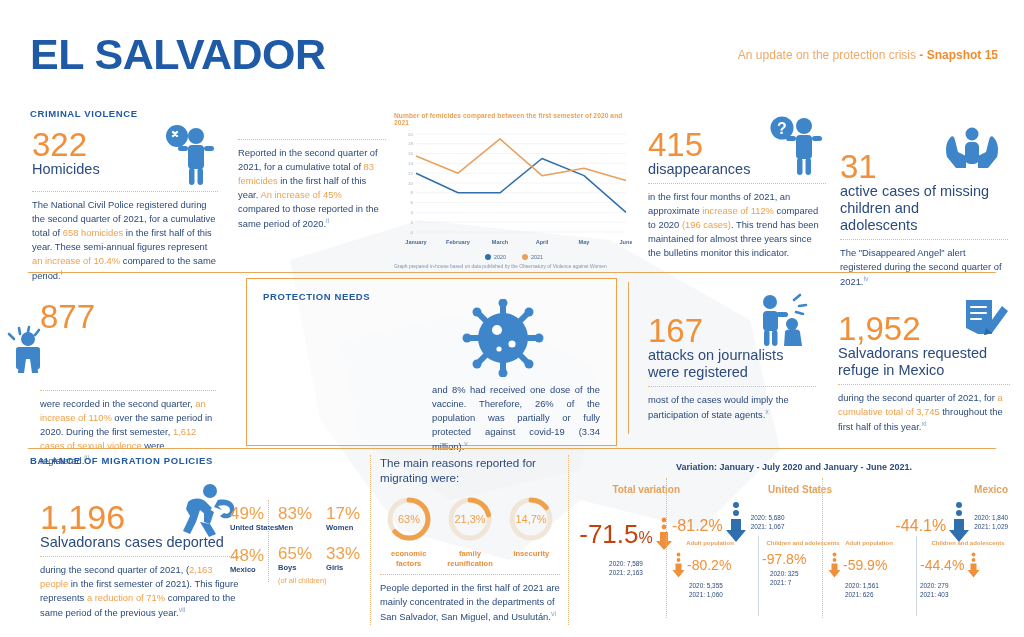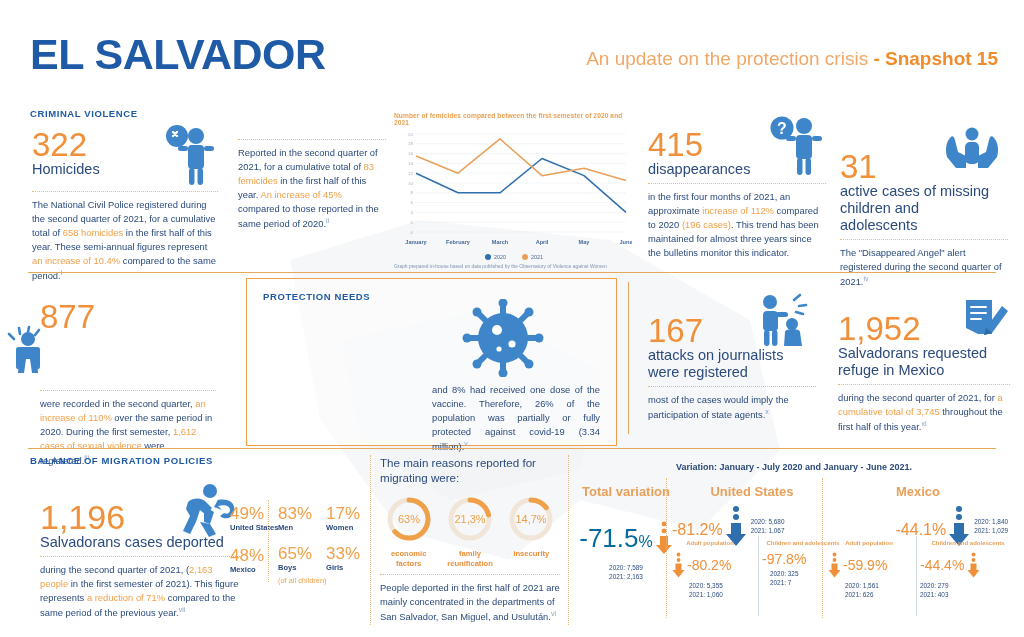--- a/index.html
+++ b/index.html
@@ -13,21 +13,21 @@
   }
   .page{position:absolute;inset:0;}
 
   
   .watermark{position:absolute;left:280px;top:200px;width:520px;height:420px;opacity:.5;z-index:0;pointer-events:none;}
 
   .layer{position:relative;z-index:2;}
 
   
   .hdr-title{position:absolute;left:30px;top:30px;font-size:43px;font-weight:bold;color:#1f5aa6;letter-spacing:-.5px;}
-  .hdr-sub{position:absolute;right:26px;top:48px;font-size:19px;color:#f0a868;white-space:nowrap;}
+  .hdr-sub{position:absolute;right:26px;top:48px;font-size:12px;color:#f0a868;white-space:nowrap;}
   .hdr-sub b{color:#ef8d2e;font-weight:bold;}
 
   .section-label{font-size:9.5px;font-weight:bold;letter-spacing:.6px;color:#1f5aa6;}
 
   .rule{position:absolute;background:#e8a85c;height:1px;}
   .vrule{position:absolute;background:#e8a85c;width:1px;}
 
   
   .big{font-size:33px;color:#f0903a;font-weight:normal;line-height:1;font-family:"Liberation Sans",sans-serif;}
   .lead{font-size:14.5px;color:#2b4a7d;line-height:1.18;}
@@ -51,23 +51,23 @@
   
   .donut-lbl{font-size:7.6px;color:#e8903c;font-weight:bold;text-align:center;line-height:1.25;}
 
   
   .pct{font-size:17px;color:#f0a049;line-height:1;}
   .pct-lbl{font-size:7.6px;color:#2b4a7d;font-weight:bold;line-height:1.15;margin-top:2px;}
   .dotv{position:absolute;border-left:1.5px dotted #e9b97e;}
 
   
   .var-title{font-size:9px;color:#2b4a7d;font-weight:bold;}
-  .var-head{font-size:13px;color:#e8a05a;font-weight:bold;text-align:center;}
+  .var-head{font-size:10px;color:#e8a05a;font-weight:bold;text-align:right;}
   .var-big{font-size:26px;color:#f0903a;line-height:1;}
-  .var-big.blue{color:#0369a1;}
+  .var-big.blue{color:#c2410c;}
   .var-big span{font-size:16px;}
   .var-sub{font-size:6.4px;color:#2b4a7d;line-height:1.45;}
   .var-mid{font-size:14px;color:#f0903a;line-height:1;}
   .var-cap{font-size:6px;color:#e8a05a;font-weight:bold;text-align:center;}
   .sep{position:absolute;border-left:1px dotted #e9b97e;}
   .sep.solid{border-left:1px solid #cfd9e6;}
 </style>
 </head>
 <body>
 

